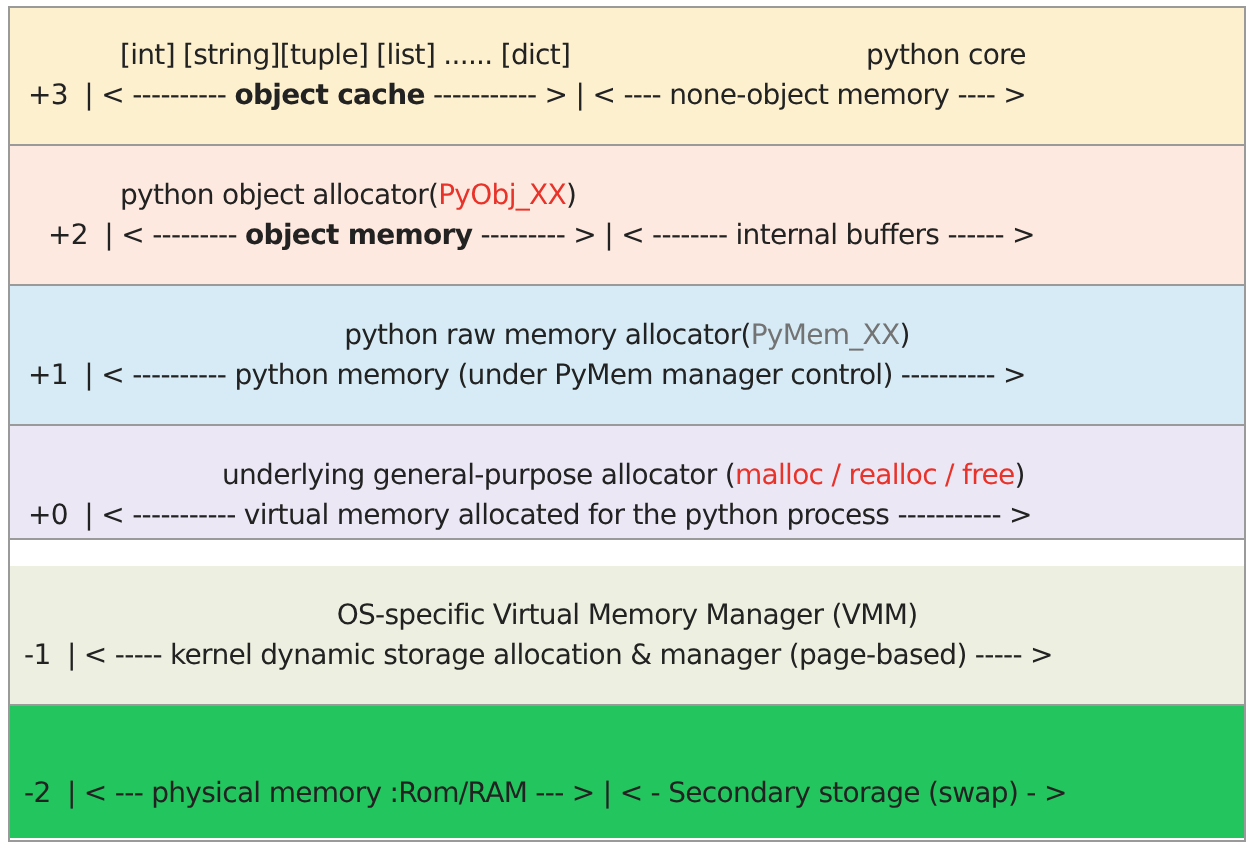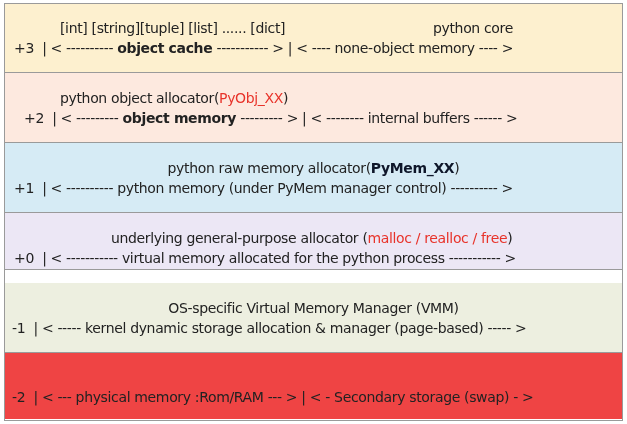--- a/index.html
+++ b/index.html
@@ -34,21 +34,21 @@
       <span>python object allocator(</span><span class="red" style="color: rgb(232, 51, 42);">PyObj_XX</span><span>)</span>
     </div>
     <div class="line" style="left:7px;top:37px;margin-left:12px;">
       <span>+2</span>&nbsp;
       <span>| &lt; --------- </span><span class="bold">object memory</span><span> --------- &gt; | &lt; -------- internal buffers ------ &gt;</span>
     </div>
   </div>
 
   <div class="layer" style="top:139px;height:70px;background:#d6ebf5;">
     <div class="line title" style="left:0;right:0;top:17px;">
-      <span>python raw memory allocator(</span><span class="red" style="color: #0f172a; font-weight: bold;">PyMem_XX</span><span>)</span>
+      <span>python raw memory allocator(</span><span class="red" style="color: #737373;">PyMem_XX</span><span>)</span>
     </div>
     <div class="line" style="left:9px;top:37px;">
       <span>+1</span>&nbsp;
       <span>| &lt; ---------- python memory (under PyMem manager control) ---------- &gt;</span>
     </div>
   </div>
 
   <div class="layer" style="top:209px;height:57px;background:#ece7f5;">
     <div class="line" style="left:106px;top:17px;">
       <span>underlying general-purpose allocator (</span><span class="red" style="color: rgb(232, 51, 42);">malloc / realloc / free</span><span>)</span>
@@ -60,20 +60,20 @@
   </div>
 
   <div class="layer" style="top:279px;height:70px;background:#edefe0;">
     <div class="line title" style="left:0;right:0;top:17px;">OS-specific Virtual Memory Manager (VMM)</div>
     <div class="line" style="left:7px;top:37px;">
       <span>-1</span>&nbsp;
       <span>| &lt; ----- kernel dynamic storage allocation &amp; manager (page-based) ----- &gt;</span>
     </div>
   </div>
 
-  <div class="layer" style="top:349px;height:66px;background:#ef4444;">
+  <div class="layer" style="top:349px;height:66px;background:#22c55e;">
     <div class="line" style="left:7px;top:36px;">
       <span>-2</span>&nbsp;
       <span>| &lt; --- physical memory :Rom/RAM --- &gt; | &lt; - Secondary storage (swap) - &gt;</span>
     </div>
   </div>
 
 </div>
 
 </body></html>

